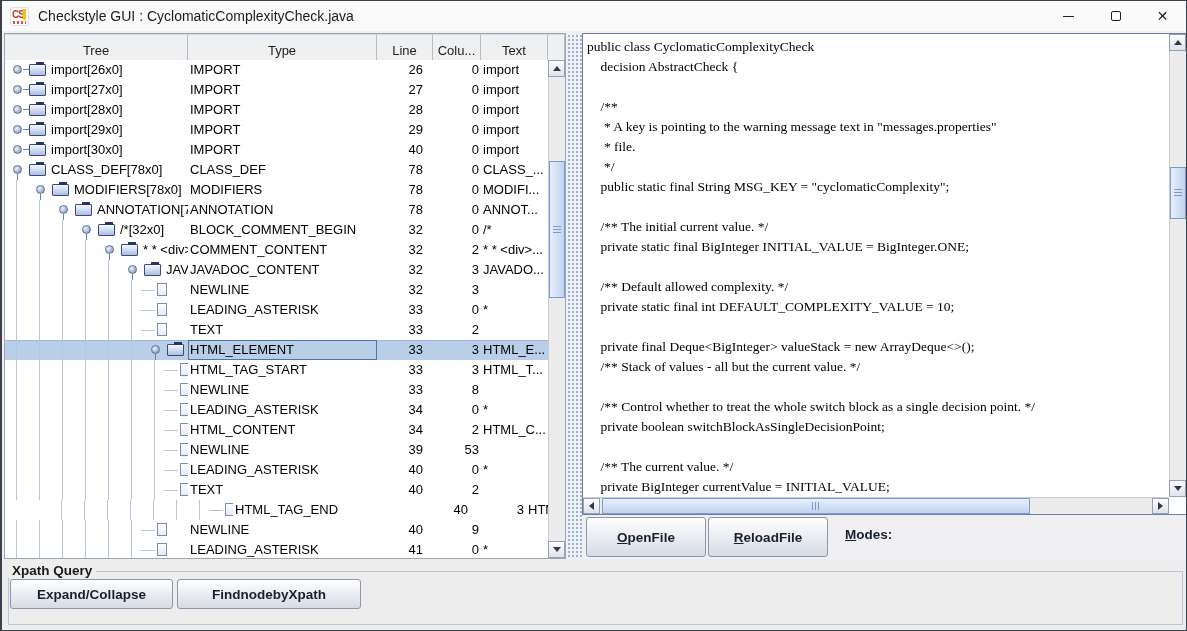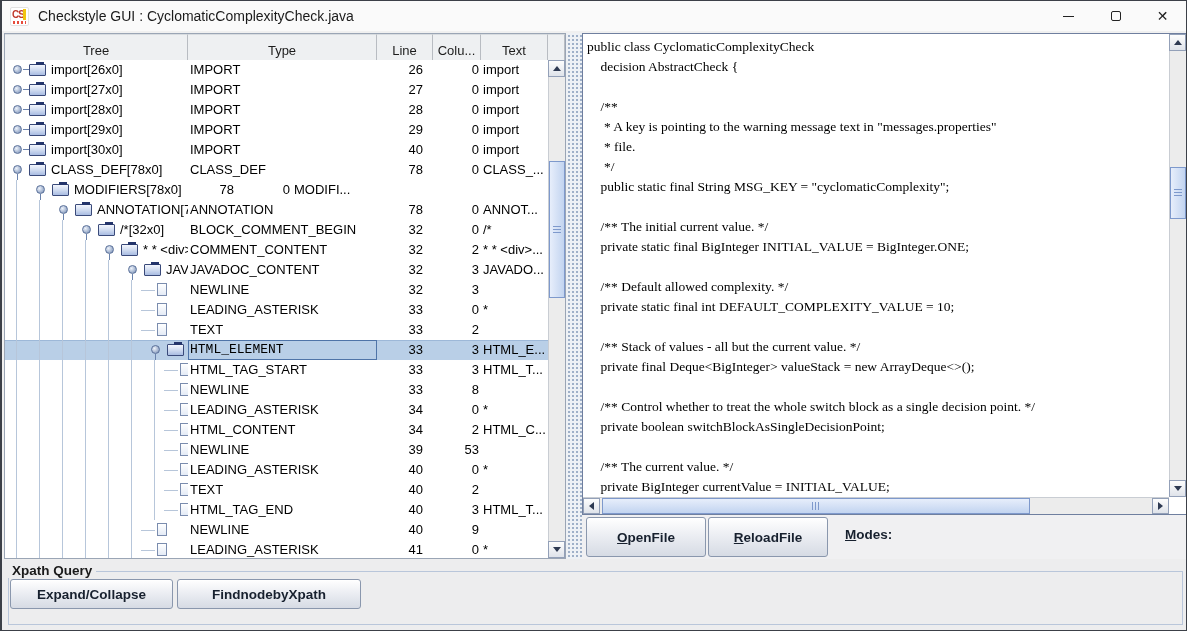--- a/index.html
+++ b/index.html
@@ -23,21 +23,21 @@
   
   .left-panel { position: absolute; left: 2px; top: 32px; width: 562px; height: 526px; background: #ffffff; border: 1px solid #9aa5b5; }
   .thead { position: absolute; left: 0; top: 0; right: 0; height: 26px; display: flex; }
   .hcell { height: 32px; background: #eef0f2; border-right: 1px solid #b8bcc2; border-bottom: 1px solid #9aa0a8; border-top: 1px solid #d8dce0; font-size: 13px; color: #1c1c1c; display: flex; align-items: center; justify-content: center; overflow: hidden; white-space: nowrap; }
   .tbody { position: absolute; left: 0; top: 26px; width: 543px; height: 498px; overflow: hidden; background: #fff; }
   .trow { position: absolute; left: 0; width: 543px; height: 20px; display: flex; font-size: 13px; color: #000; }
   .trow.selected { background: #b9cfe7; box-shadow: inset 0 1px 0 #9db8d8; }
   .tcell { height: 20px; overflow: hidden; white-space: nowrap; line-height: 20px; }
   .cell-tree { width: 183px; position: relative; }
   .cell-type { width: 189px; padding-left: 2px; }
-  .trow.selected .cell-type { outline: 1px solid #4f74a8; outline-offset: -1px; font-family: Liberation Mono, monospace; }
+  .trow.selected .cell-type { outline: 1px solid #4f74a8; outline-offset: -1px; }
   .cell-line { width: 56px; text-align: right; padding-right: 10px; }
   .cell-col { width: 48px; text-align: right; padding-right: 2px; }
   .cell-text { width: 67px; padding-left: 2px; }
   .guide { position: absolute; top: 0; width: 1px; height: 20px; background: #b7c6da; }
   .handle-circle { position: absolute; top: 5px; width: 9px; height: 9px; border-radius: 50%; border: 1px solid #5a7099; background: radial-gradient(circle at 35% 35%, #eef3fb, #7189b2); }
   .handle-hline { position: absolute; top: 9px; height: 1px; background: #6a82ac; }
   .handle-vline { position: absolute; top: 14px; width: 1px; height: 6px; background: #6a82ac; }
   .folder { position: absolute; top: 4px; width: 17px; height: 12px; border: 1px solid #3a4a7a; background: linear-gradient(180deg, #f4f7fd 0%, #cdd9ef 55%, #a9bce2 100%); border-radius: 1px; }
   .folder::before { content: ""; position: absolute; right: 1px; top: -3px; width: 8px; height: 3px; background: #24356b; }
   .leaf-dash { position: absolute; top: 10px; height: 1px; background: #b7c6da; }
@@ -185,20 +185,21 @@
           <div class="tcell cell-text">CLASS_...</div>
         </div>
         <div class="trow" style="top: 120px;">
           <div class="tcell cell-tree">
             <div class="guide" style="left: 11px;"></div>
             <div class="handle-circle" style="left: 31px;"></div>
             <div class="handle-vline" style="left: 35px;"></div>
             <div class="folder" style="left: 47px;"></div>
             <span class="tree-label" style="left: 69px;">MODIFIERS[78x0]</span>
           </div>
+          <div class="tcell cell-type">MODIFIERS</div>
           <div class="tcell cell-line">78</div>
           <div class="tcell cell-col">0</div>
           <div class="tcell cell-text">MODIFI...</div>
         </div>
         <div class="trow" style="top: 140px;">
           <div class="tcell cell-tree">
             <div class="guide" style="left: 11px;"></div>
             <div class="guide" style="left: 34px;"></div>
             <div class="handle-circle" style="left: 54px;"></div>
             <div class="handle-vline" style="left: 58px;"></div>
@@ -436,21 +437,21 @@
             <div class="guide" style="left: 126px;"></div>
             <div class="guide" style="left: 149px;"></div>
             <div class="leaf-dash" style="left: 159px; width: 14px;"></div>
             <div class="leaf-icon" style="left: 175px;"></div>
           </div>
           <div class="tcell cell-type">TEXT</div>
           <div class="tcell cell-line">40</div>
           <div class="tcell cell-col">2</div>
           <div class="tcell cell-text"></div>
         </div>
-        <div class="trow" style="top: 440px;">
+        <div class="trow" style="top: 440px; margin-left: 45px;">
           <div class="tcell cell-tree">
             <div class="guide" style="left: 11px;"></div>
             <div class="guide" style="left: 34px;"></div>
             <div class="guide" style="left: 57px;"></div>
             <div class="guide" style="left: 80px;"></div>
             <div class="guide" style="left: 103px;"></div>
             <div class="guide" style="left: 126px;"></div>
             <div class="guide" style="left: 149px;"></div>
             <div class="leaf-dash" style="left: 159px; width: 14px;"></div>
             <div class="leaf-icon" style="left: 175px;"></div>
@@ -522,22 +523,22 @@
           <div class="code-line">     * file.</div>
           <div class="code-line">     */</div>
           <div class="code-line">    public static final String MSG_KEY = "cyclomaticComplexity";</div>
           <div class="code-line">&nbsp;</div>
           <div class="code-line">    /** The initial current value. */</div>
           <div class="code-line">    private static final BigInteger INITIAL_VALUE = BigInteger.ONE;</div>
           <div class="code-line">&nbsp;</div>
           <div class="code-line">    /** Default allowed complexity. */</div>
           <div class="code-line">    private static final int DEFAULT_COMPLEXITY_VALUE = 10;</div>
           <div class="code-line">&nbsp;</div>
+          <div class="code-line">    private final Deque&lt;BigInteger&gt; valueStack = new ArrayDeque&lt;&gt;();</div>
           <div class="code-line">    /** Stack of values - all but the current value. */</div>
-          <div class="code-line">    private final Deque&lt;BigInteger&gt; valueStack = new ArrayDeque&lt;&gt;();</div>
           <div class="code-line">&nbsp;</div>
           <div class="code-line">    /** Control whether to treat the whole switch block as a single decision point. */</div>
           <div class="code-line">    private boolean switchBlockAsSingleDecisionPoint;</div>
           <div class="code-line">&nbsp;</div>
           <div class="code-line">    /** The current value. */</div>
           <div class="code-line">    private BigInteger currentValue = INITIAL_VALUE;</div>
         </div>
       <div class="code-vscroll">
         <div class="sb-btn" style="left:0; top:0;">
             <span class="tri-up"></span>

